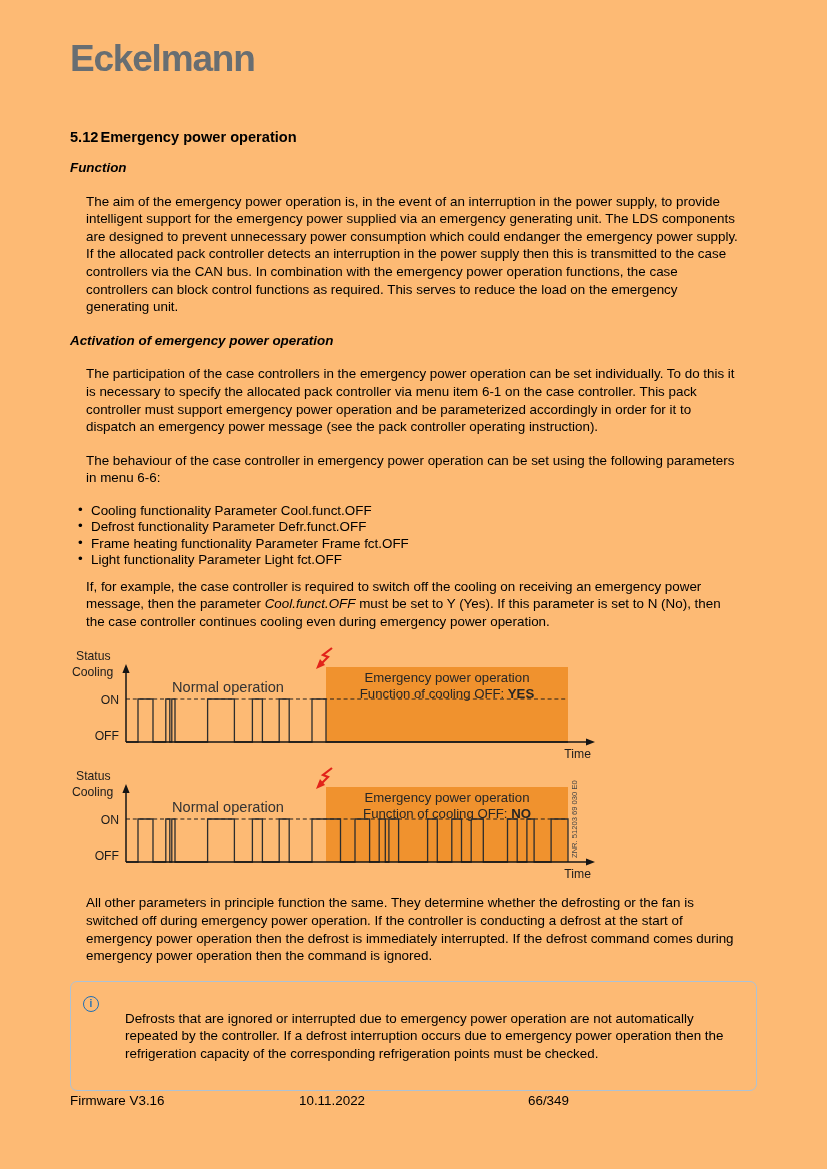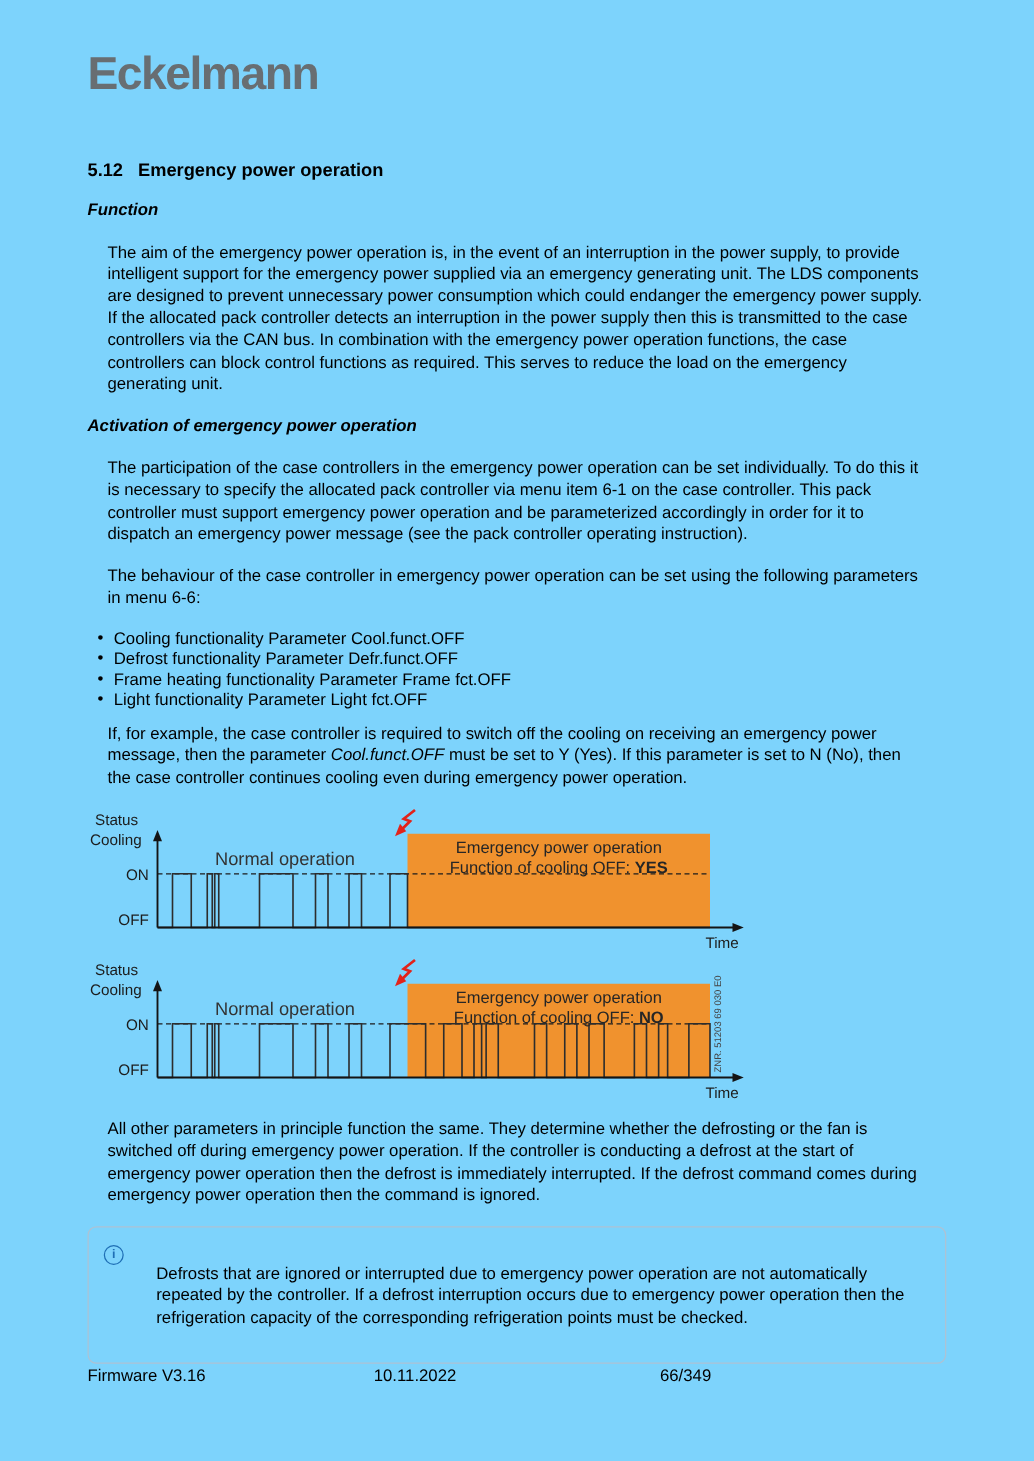--- a/index.html
+++ b/index.html
@@ -1,21 +1,21 @@
 <!DOCTYPE html>
 <html style="--accent-orange: #F0922E; --bolt-red: #E2231A; --info-blue: #1F6FB5; --logo-gray: #686E72; --note-border: #ADC2D4;"><head>
 <meta charset="utf-8">
 <style>
   html,body{margin:0;padding:0;background:#fff;}
   body{font-family:"Liberation Sans", sans-serif;color:#000;}
-  .page{position:relative;width:827px;height:1169px;margin:0 auto;background:#7dd3fc;
+  .page{position:relative;width:827px;height:1169px;margin:0 auto;background:#fdba74;
         box-sizing:border-box;padding:0 70px;overflow:hidden;}
   .logo{padding-top:40px;font-size:37px;font-weight:700;color:var(--logo-gray,#686E72);
         letter-spacing:-1.2px;line-height:1;}
-  .h-section{display:flex;gap:12px;margin:51px 0 0 0;font-size:14.6px;font-weight:700;line-height:18px;}
+  .h-section{display:flex;gap:2px;margin:51px 0 0 0;font-size:14.6px;font-weight:700;line-height:18px;}
   .h-sub{margin:13px 0 0 0;font-size:13.4px;font-weight:700;line-height:17.6px;font-style:italic;}
   p{margin:16px;font-size:13.4px;line-height:17.6px;}
   .bullets{margin:7px 0 0 0;padding:0;list-style:none;}
   .bullets li{position:relative;padding-left:21px;font-size:13.4px;line-height:16.4px;}
   .bullets li::before{content:"\2022";position:absolute;left:8px;top:-1px;}
   .example{margin-top:9px;}
   .chart{display:block;margin-top:6px;}
   .chart.second{margin-top:1px;}
   .after{margin-top:9px;}
   .note{margin-top:7px;border:1px solid var(--note-border,#ADC2D4);border-radius:7px;

